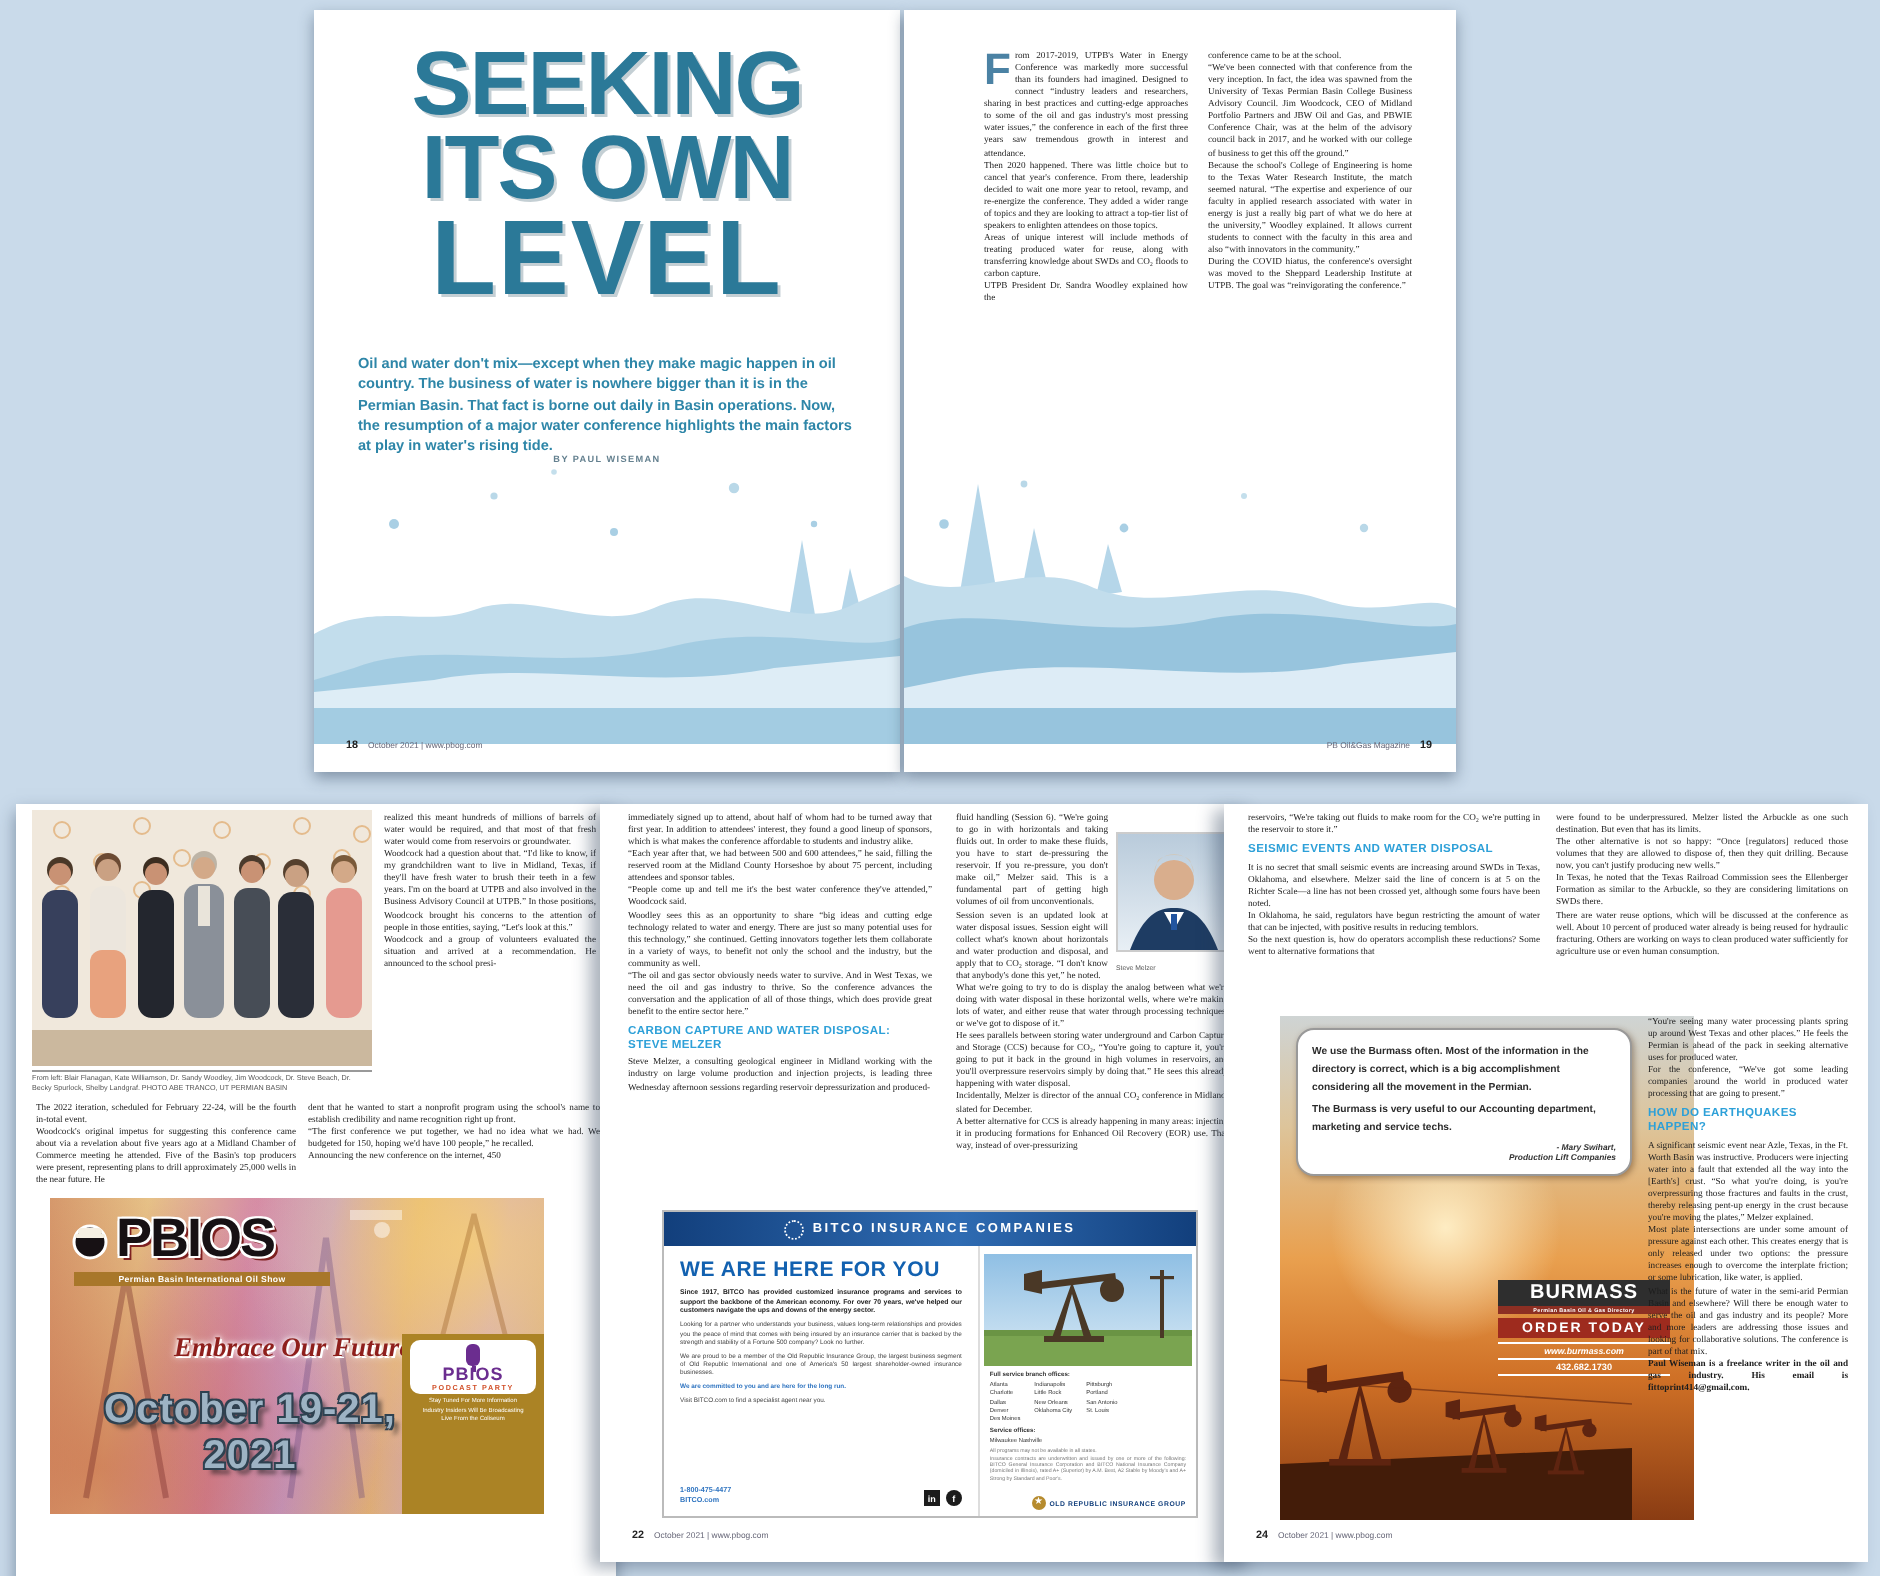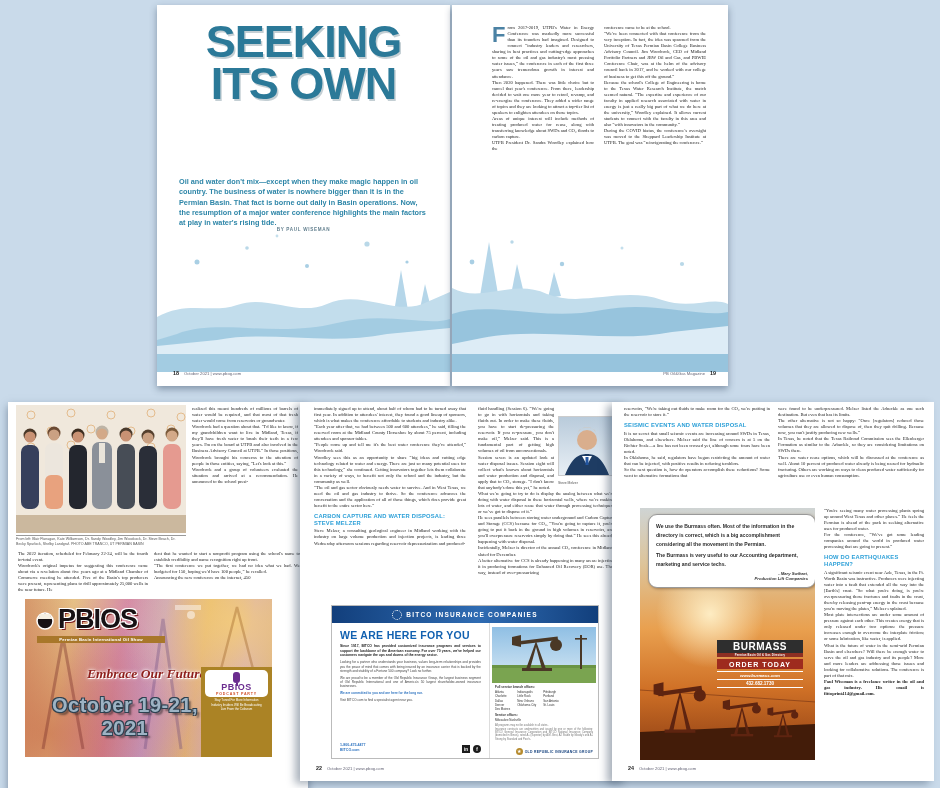--- a/index.html
+++ b/index.html
@@ -113,41 +113,42 @@
   
   .p24c1{position:absolute;left:12px;top:4px;width:146px;height:98px;overflow:hidden;}
   .p24c2{position:absolute;left:166px;top:4px;width:146px;height:98px;overflow:hidden;}
   .p24c2b{position:absolute;left:212px;top:106px;width:100px;height:250px;overflow:hidden;}
   .outro{font-weight:700;}
 
   
   .burmassad{position:absolute;left:28px;top:106px;width:175px;height:252px;overflow:hidden;
       background:
         radial-gradient(circle at 40% 42%, rgba(255,240,200,.95), rgba(255,240,200,0) 30%),
-        linear-gradient(180deg,#cfd4d4 0%,#ddc49a 22%,#e9a04f 48%,#cf7026 72%,#8a3c13 100%);}
+        linear-gradient(180deg,#cfd4d4 0%,#ddc49a 22%,#e9a04f 48%,#cf7026 72%,#8a3c13 100%); padding-left: 32px;}
   .bur-jacks{position:absolute;left:0;bottom:0;}
   .bur-quote{position:absolute;left:8px;top:6px;width:152px;background:#fff;border:1.5px solid #999;border-radius:9px;padding:7px 7px 5px;box-shadow:1px 1px 3px rgba(60,30,10,.4);}
   .bq-txt{font-size:5.1px;line-height:1.75;font-weight:700;color:#2b2b2b;margin:0 0 2px;white-space:pre-line;}
   .bq-attr{font-size:4.2px;font-weight:700;font-style:italic;color:#333;text-align:right;line-height:1.4;white-space:pre-line;margin:0;}
   .bur-brandblk{position:absolute;right:12px;top:132px;width:86px;text-align:center;}
   .bur-name{background:#2e2e2e;color:#fff;font-size:10px;font-weight:900;letter-spacing:.5px;padding:1px 0;}
   .bur-sub{background:#8d2f23;color:#fff;font-size:2.7px;font-weight:700;padding:.5px 0;letter-spacing:.2px;}
   .bur-cta{background:#9e2b1e;color:#fff;font-size:7px;font-weight:900;letter-spacing:1px;margin-top:2px;padding:1.5px 0;}
   .bur-web{border-top:.5px solid #fff;border-bottom:.5px solid #fff;color:#fff;font-style:italic;font-size:4.4px;font-weight:700;margin-top:2px;padding:1px 0;}
   .bur-phone{color:#fff;font-size:4.6px;font-weight:700;border-bottom:.5px solid #fff;padding:1px 0;}
 </style>
 </head>
 <body>
 
 <div class="canvas">
 
   <section class="page p18">
     <div class="titleblock">
       <div class="tline">SEEKING</div>
       <div class="tline">ITS OWN</div>
+      <div class="tline3">LEVEL</div>
     </div>
     <p class="deck">Oil and water don't mix—except when they make magic happen in oil country. The business of water is nowhere bigger than it is in the Permian Basin. That fact is borne out daily in Basin operations. Now, the resumption of a major water conference highlights the main factors at play in water's rising tide.</p>
     <p class="byline">BY PAUL WISEMAN</p>
     <svg class="splash" width="293" height="150" viewBox="0 0 293 150">
       <circle cx="40" cy="40" r="2.5" fill="#a9cfe4"></circle>
         <circle cx="90" cy="26" r="1.8" fill="#b9d8e8"></circle>
       <circle cx="150" cy="44" r="2" fill="#a9cfe4"></circle>
         <circle cx="210" cy="22" r="2.6" fill="#b9d8e8"></circle>
       <circle cx="250" cy="40" r="1.6" fill="#a9cfe4"></circle>
         <circle cx="120" cy="14" r="1.4" fill="#c4dfec"></circle>

